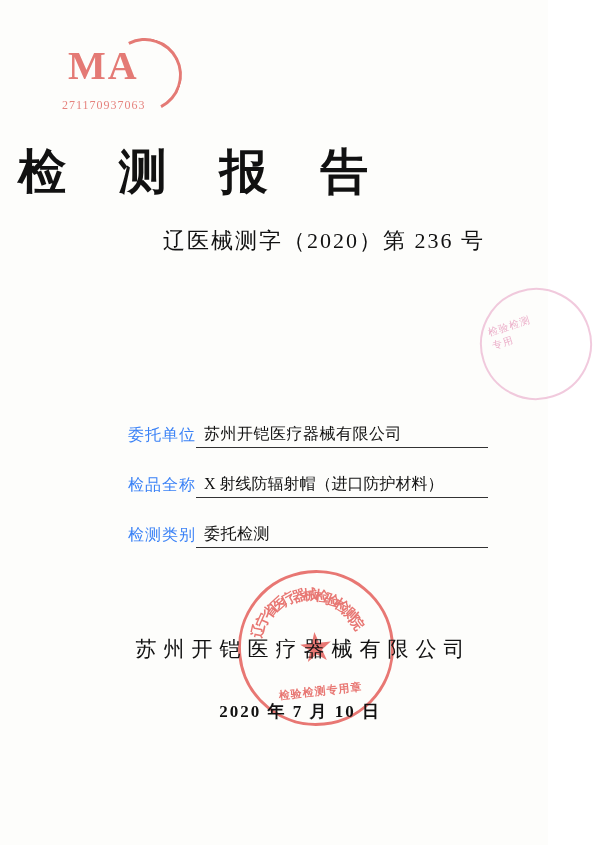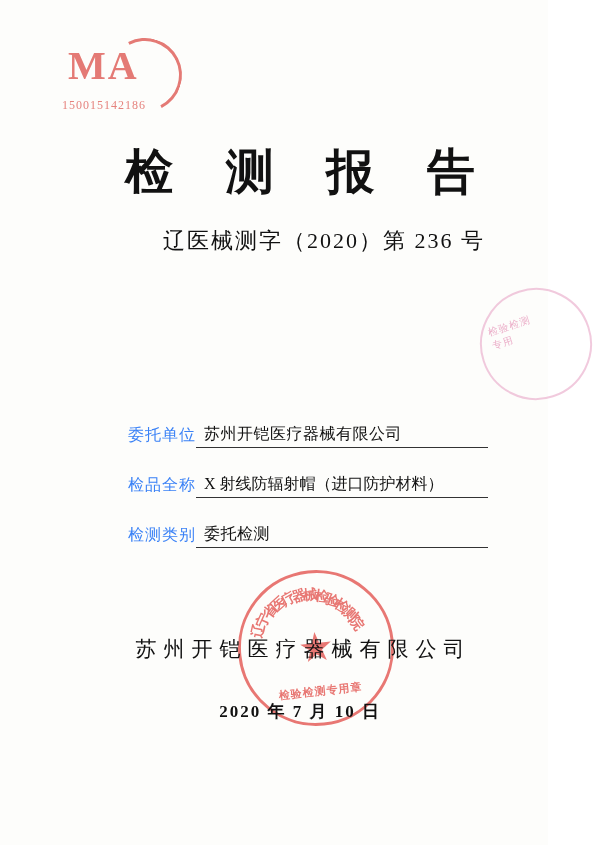--- a/index.html
+++ b/index.html
@@ -68,21 +68,20 @@
     opacity: .8;
     white-space: nowrap;
   }
 
   
   .title {
     position: absolute;
     left: 0;
     top: 140px;
     width: 600px;
-    text-align: center;
     font-size: 48px;
     font-weight: bold;
     letter-spacing: 18px;
     text-indent: 18px;
     font-family: "DejaVu Serif", "Liberation Serif", serif;
     color: #111;
   }
 
   .doc-number {
     position: absolute;
@@ -230,21 +229,21 @@
   }
 </style>
 </head>
 <body>
 
 <div class="page">
 
   <div class="cma-stamp">
     <div class="cma-text">MA</div>
     <div class="cma-arc"></div>
-    <div class="cma-num">150015142186</div>
+    <div class="cma-num">271170937063</div>
   </div>
 
   <div class="edge-seal">
     <div class="edge-seal-text">检验检测专用</div>
   </div>
 
   <div class="title">检 测 报 告</div>
 
   <div class="doc-number">辽医械测字（2020）第 236 号</div>
 

